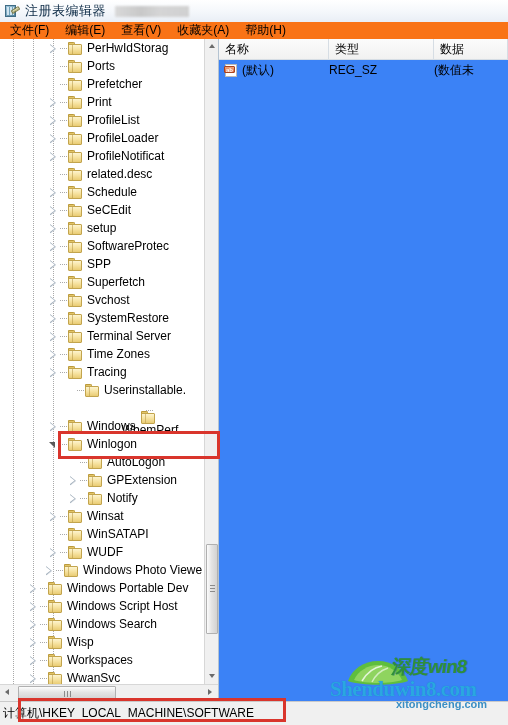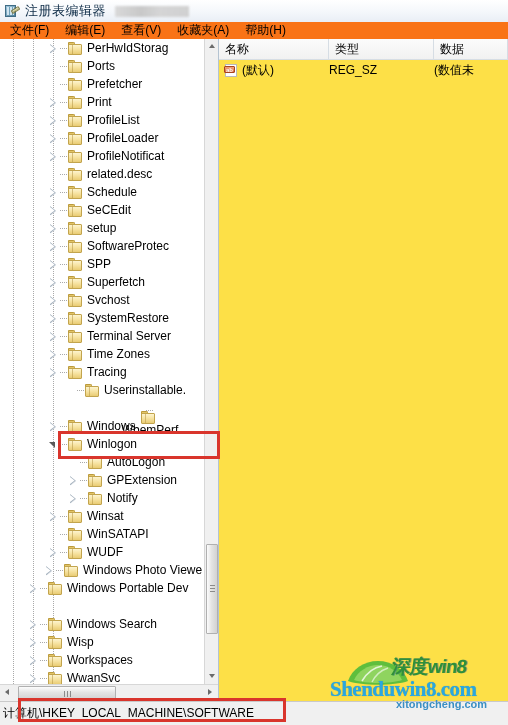--- a/index.html
+++ b/index.html
@@ -162,21 +162,21 @@
     background:linear-gradient(to bottom,#fcfcfc,#e4e4e4 45%,#d2d2d2);
     border:1px solid #b0b0b0;box-sizing:border-box;border-radius:1px;
   }
   #tree-hsb .thumb:after{
     content:"";position:absolute;left:45px;top:4px;width:8px;height:6px;
     background:repeating-linear-gradient(to right,#8b8b8b 0 1px,transparent 1px 3px);
   }
   
   #list-pane{
     position:absolute;left:219px;top:39px;width:289px;height:662px;
-    background:#fde047;
+    background:#3b82f6;
   }
   #list-head{
     position:absolute;left:0;top:0;width:289px;height:20px;
     background:linear-gradient(to bottom,#fbfbfb,#f1f1f1);
     border-bottom:1px solid #d6dde4;
     display:flex;
   }
   #list-head .hc{
     position:relative;height:20px;line-height:20px;font-size:12px;color:#000;
     padding-left:6px;border-right:1px solid #d6dde4;box-sizing:border-box;
@@ -540,20 +540,29 @@
         <span class="lbl">Windows Photo Viewe</span>
       </div>
       <div class="row" style="top: 540px; padding-left: 28px;">
         <span class="tw closed"></span>
         <span class="dashline"></span>
         <span class="fld">
           <span class="tab"></span>
           <span class="main"></span>
         </span>
         <span class="lbl">Windows Portable Dev</span>
+      </div>
+      <div class="row" style="top: 558px; padding-left: 28px;">
+        <span class="tw closed"></span>
+        <span class="dashline"></span>
+        <span class="fld">
+          <span class="tab"></span>
+          <span class="main"></span>
+        </span>
+        <span class="lbl">Windows Script Host</span>
       </div>
       <div class="row" style="top: 576px; padding-left: 28px;">
         <span class="tw closed"></span>
         <span class="dashline"></span>
         <span class="fld">
           <span class="tab"></span>
           <span class="main"></span>
         </span>
         <span class="lbl">Windows Search</span>
       </div>

